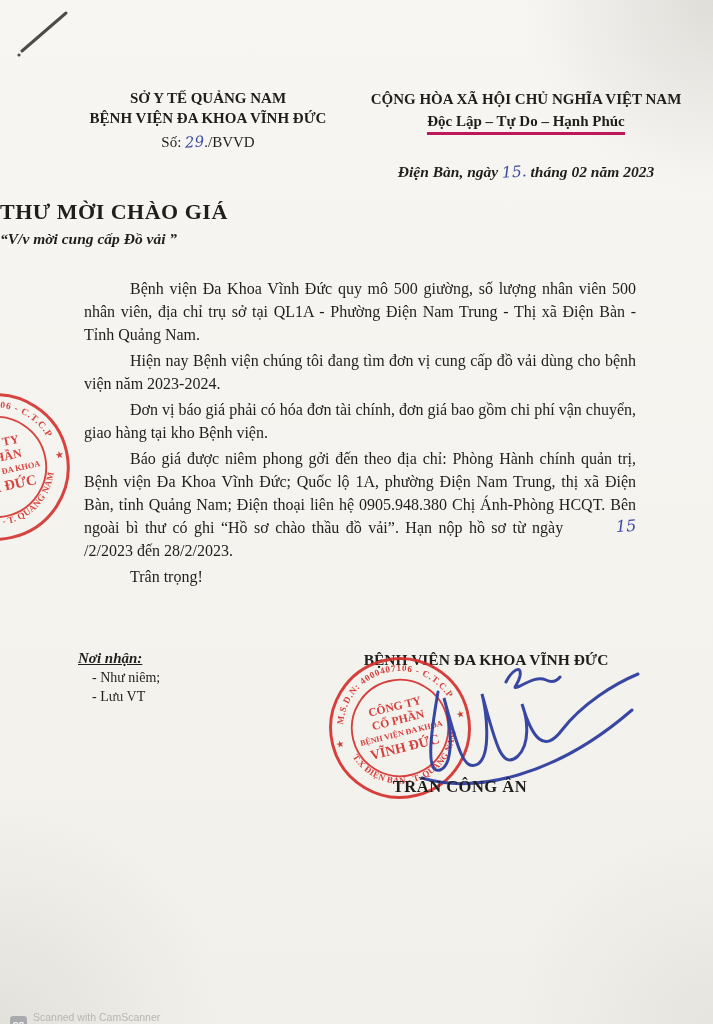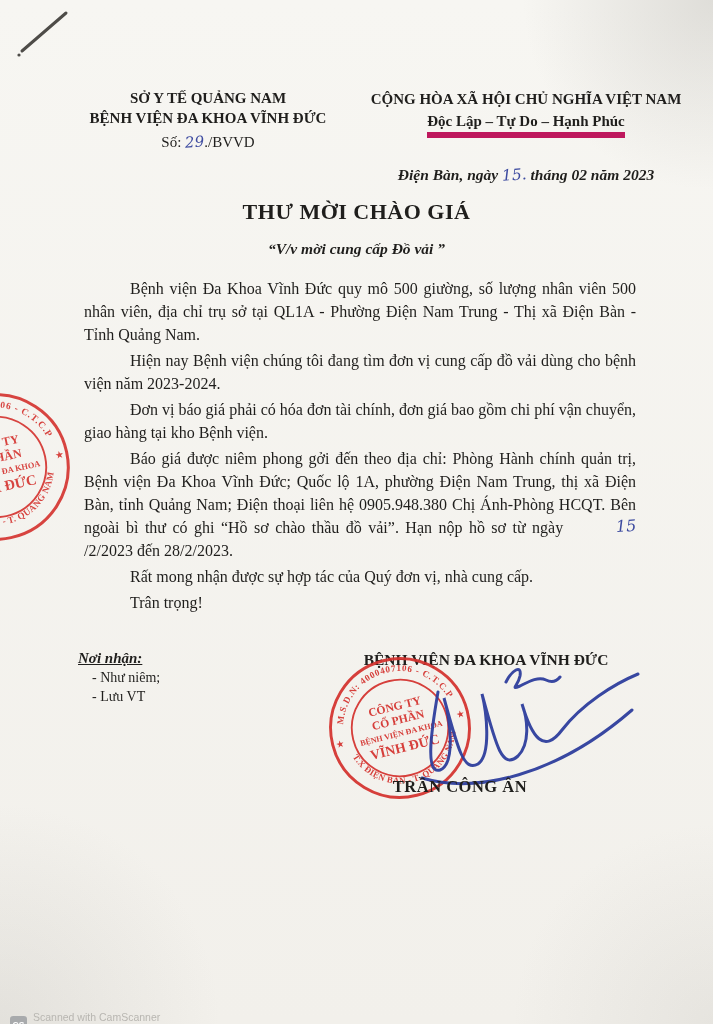--- a/index.html
+++ b/index.html
@@ -15,30 +15,30 @@
   }
   .page { position:relative; width:713px; height:1024px; }
 
   
   .header-left { position:absolute; top:88px; left:74px; width:268px; text-align:center;
                  font-weight:bold; font-size:15px; line-height:20px; }
   .doc-number { font-weight:normal; margin-top:4px; font-size:15px; }
   .header-right { position:absolute; top:90px; left:360px; width:332px; text-align:center;
                   font-size:15px; font-weight:bold; line-height:19px; }
   .motto { display:inline-block; margin-top:3px; padding-bottom:1px;
-           border-bottom:6px solid #be185d; font-size:15px; }
+           border-bottom:3px solid #be185d; font-size:15px; }
   .date-line { margin-top:27px; font-style:italic; font-weight:bold; font-size:15.5px; }
 
   .handwriting { display:inline-block; font-family:"DejaVu Serif",serif; font-style:italic;
                  color:#3d4ba0; transform:rotate(-4deg); font-weight:normal; }
 
   
-  .title-wrap { position:absolute; top:199px; left:0; width:713px; text-align:center; }
+  .title-wrap { position:absolute; top:199px; left:0; width:713px; text-align:left; }
   .title-main { font-size:22px; font-weight:bold; letter-spacing:0.5px; }
-  .title-sub  { font-size:15.5px; font-weight:bold; font-style:italic; margin-top:15px; }
+  .title-sub  { font-size:15.5px; font-weight:bold; font-style:italic; margin-top:5px; }
 
   
   .body-text { position:absolute; top:277px; left:84px; width:552px;
                font-size:16px; line-height:23px; text-align:justify; }
   .body-text p { margin:0 0 3px 0; text-indent:46px; }
   .closing { text-indent:46px; margin-top:9px; }
 
   
   .noi-nhan { position:absolute; top:649px; left:78px; font-size:14px; line-height:19px; }
   .noi-nhan-heading { font-weight:bold; font-style:italic; text-decoration:underline; font-size:15px; }
@@ -94,21 +94,20 @@
   <div class="title-wrap">
     <div class="title-main">THƯ MỜI CHÀO GIÁ</div>
     <div class="title-sub">“V/v mời cung cấp Đồ vải ”</div>
   </div>
 
   <div class="body-text">
     <p>Bệnh viện Đa Khoa Vĩnh Đức quy mô 500 giường, số lượng nhân viên 500 nhân viên, địa chỉ trụ sở tại QL1A - Phường Điện Nam Trung - Thị xã Điện Bàn - Tỉnh Quảng Nam.</p>
     <p>Hiện nay Bệnh viện chúng tôi đang tìm đơn vị cung cấp đồ vải dùng cho bệnh viện năm 2023-2024.</p>
     <p>Đơn vị báo giá phải có hóa đơn tài chính, đơn giá bao gồm chi phí vận chuyển, giao hàng tại kho Bệnh viện.</p>
     <p><span>Báo giá được niêm phong gởi đến theo địa chỉ: Phòng Hành chính quản trị, Bệnh viện Đa Khoa Vĩnh Đức; Quốc lộ 1A, phường Điện Nam Trung, thị xã Điện Bàn, tỉnh Quảng Nam; Điện thoại liên hệ 0905.948.380 Chị Ánh-Phòng HCQT. Bên ngoài bì thư có ghi “Hồ sơ chào thầu đồ vải”. Hạn nộp hồ sơ từ ngày </span><span class="handwriting">15</span><span>/2/2023 đến 28/2/2023.</span></p>
-    <p>Rất mong nhận được sự hợp tác của Quý đơn vị, nhà cung cấp.</p>
     <p class="closing">Trân trọng!</p>
   </div>
 
   <svg class="stamp-left" viewBox="0 0 200 200">
     <circle cx="100" cy="100" r="95" stroke="#d4322e" stroke-width="4" fill="none"></circle>
     <circle cx="100" cy="100" r="66" stroke="#d4322e" stroke-width="2.5" fill="none"></circle>
     <path id="arcT2" d="M 22,100 A 78,78 0 1 1 178,100" fill="none"></path>
     <path id="arcB2" d="M 24,100 A 76,76 0 0 0 176,100" fill="none"></path>
     <text font-size="12.5" font-weight="bold" fill="#d4322e" letter-spacing="1"><textPath href="#arcT2" startOffset="50%" text-anchor="middle">M.S.D.N: 4000407106 - C.T.C.P</textPath></text>
     <text font-size="12" font-weight="bold" fill="#d4322e" letter-spacing="0.5"><textPath href="#arcB2" startOffset="50%" text-anchor="middle">T.X ĐIỆN BÀN - T. QUẢNG NAM</textPath></text>

